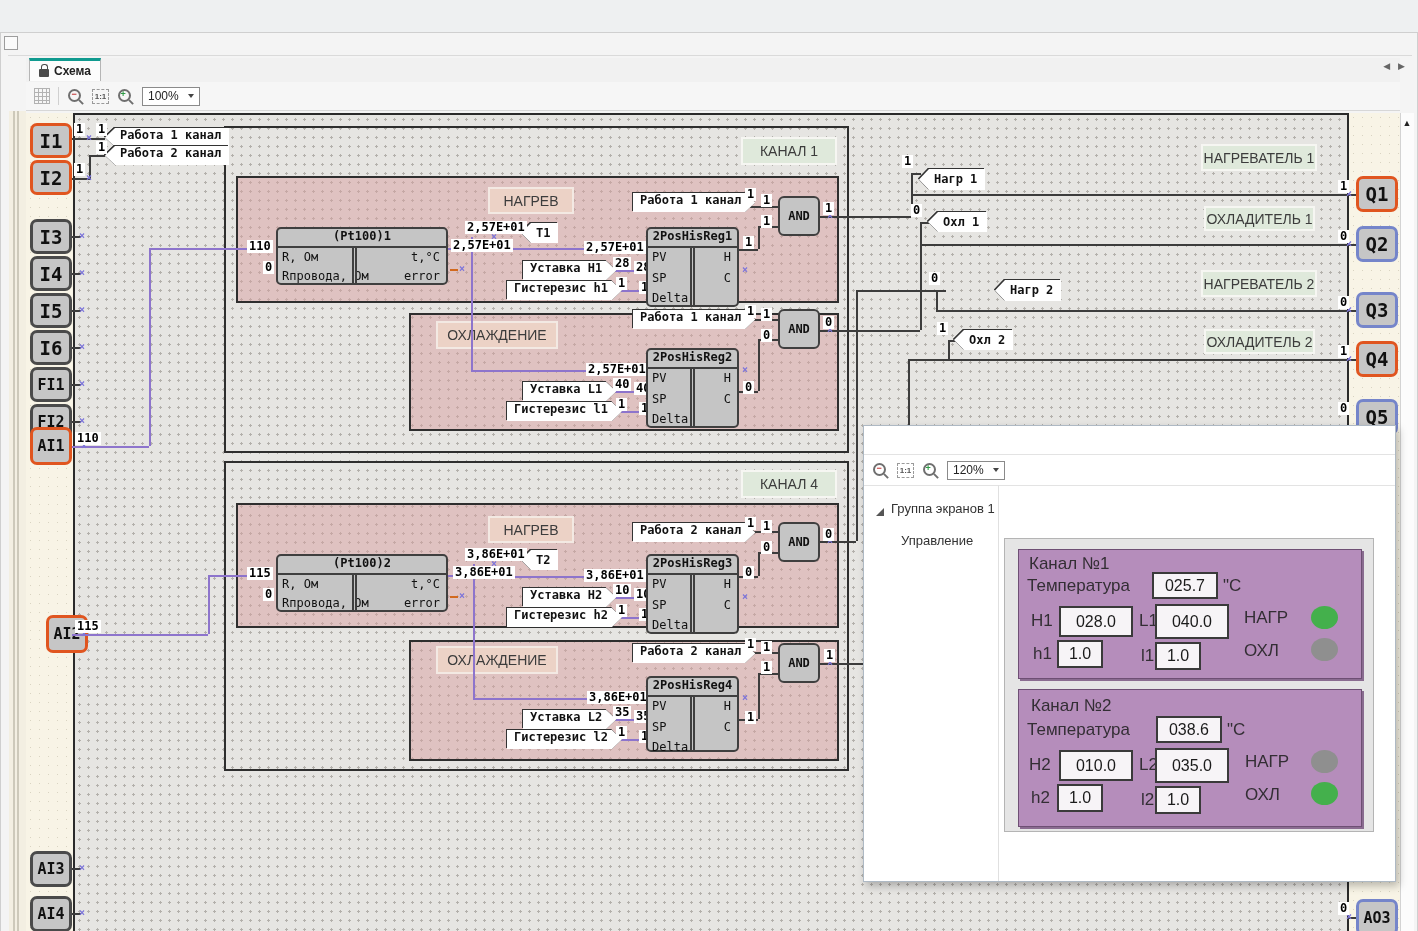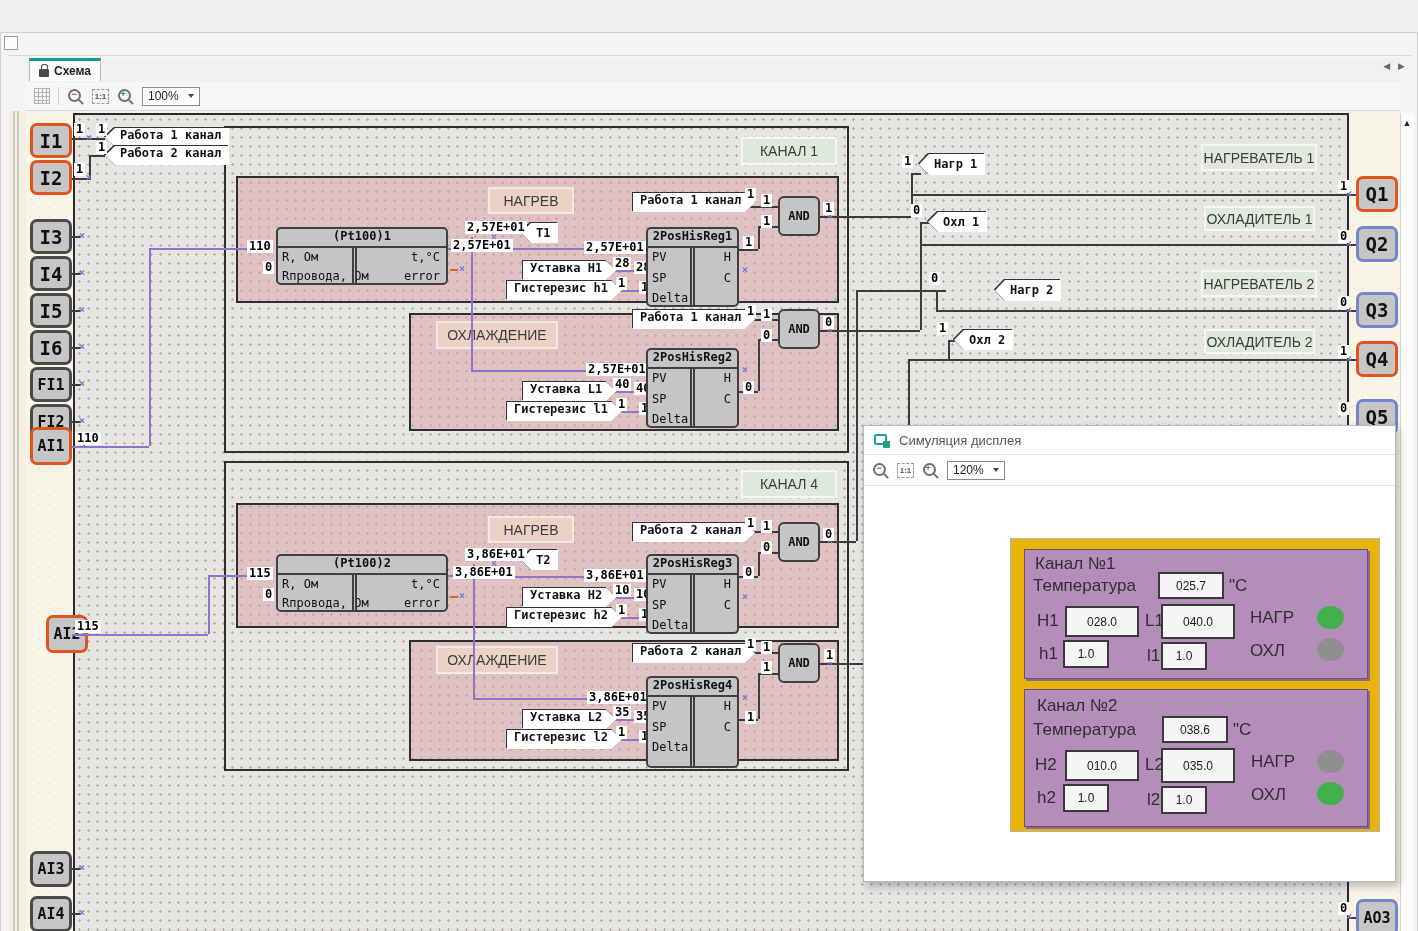--- a/index.html
+++ b/index.html
@@ -61,24 +61,24 @@
   
   .simwin{left:862px;top:392px;width:531px;height:455px;background:#fff;border:1px solid #aeb9c4;box-shadow:3px 4px 8px rgba(0,0,0,0.25);z-index:50;}
   .simtitle{position:absolute;left:0;top:0;right:0;height:28px;display:flex;align-items:center;gap:8px;padding-left:10px;color:#555;font-size:13px;}
   .simicon{position:relative;width:17px;height:15px;}
   .simicon::before{content:"";position:absolute;left:0;top:1px;width:9px;height:7px;border:2px solid #1ea08c;border-radius:2px;}
   .simicon::after{content:"";position:absolute;right:1px;bottom:0;width:7px;height:7px;background:#1ea08c;border-radius:1px;}
   .simbar{position:absolute;left:0;top:28px;right:0;height:30px;border-top:1px solid #e3e3e3;border-bottom:1px solid #e3e3e3;display:flex;align-items:center;gap:8px;padding-left:8px;}
   .simtree{position:absolute;left:0;top:59px;width:134px;bottom:0;border-right:1px solid #e0e0e0;}
   .exp{display:inline-block;width:0;height:0;border-bottom:8px solid #555;border-left:8px solid transparent;margin-right:7px;}
   .treeitem{position:absolute;font-size:13px;color:#333;white-space:nowrap;display:flex;align-items:flex-end;}
-  .preview{position:absolute;left:146px;top:112px;width:370px;height:294px;border:1px solid #b4b4b4;background:#eab308;box-sizing:border-box;}
+  .preview{position:absolute;left:140px;top:112px;width:370px;height:294px;border:1px solid #b4b4b4;background:#e5e5e5;box-sizing:border-box;}
   .scr{position:absolute;background:#b58dbb;border:1px solid #6e4f74;box-shadow:2px 2px 0 #8a6c90;box-sizing:border-box;}
   .scr-label{position:absolute;font-size:17px;color:#332e34;white-space:nowrap;}
-  .box{position:absolute;background:#f7f4f7;border:2px solid #3a3a3a;color:#1b1b1b;display:flex;align-items:center;justify-content:center;font-size:12px;box-sizing:border-box;}
+  .box{position:absolute;background:#f7f4f7;border:2px solid #3a3a3a;color:#1b1b1b;display:flex;align-items:center;justify-content:center;font-size:16px;box-sizing:border-box;}
   .led{position:absolute;width:27px;height:23px;border-radius:50%;}
   .led-on{background:#44b04c;}
   .led-off{background:#8f8f8f;}
 </style>
 </head>
 <body>
 
 <div id="app">
 
   <div class="abs corner-box"></div>
@@ -354,21 +354,21 @@
         <span class="rl" style="top:2px">PV</span>
         <span class="rl" style="top:23px">SP</span>
         <span class="rl" style="top:43px">Delta</span>
         <span class="rr" style="top:2px">H</span>
         <span class="rr" style="top:23px">C</span>
         <i class="dvd"></i>
       </div>
   </div>
   <span class="abs val" style="left:742px;top:348px">0</span>
 
-  <div class="abs fw" style="left:918px;top:121px">
+  <div class="abs fw" style="left:918px;top:136px">
       <div class="fl" style="height:21px;line-height:21px">Нагр 1</div>
     </div>
   <span class="abs val" style="left:901px;top:122px">1</span>
   <div class="abs fw" style="left:927px;top:179px">
       <div class="fl" style="height:20px;line-height:20px">Охл 1</div>
     </div>
   <span class="abs val" style="left:910px;top:171px">0</span>
   <div class="abs fw" style="left:994px;top:247px">
       <div class="fl" style="height:21px;line-height:21px">Нагр 2</div>
     </div>
@@ -448,54 +448,59 @@
   <div class="abs fw" style="left:522px;top:677px">
       <div class="fr">Уставка L2</div>
     </div>
   <div class="abs fw" style="left:506px;top:697px">
       <div class="fr">Гистерезис l2</div>
     </div>
   <span class="abs val" style="left:612px;top:673px">35</span>
   <span class="abs val" style="left:633px;top:677px">35</span>
   <span class="abs val" style="left:615px;top:693px">1</span>
   <span class="abs val" style="left:638px;top:697px">1</span>
-  <div class="abs fb" style="left:645px;top:643px;width:93px;height:92px">
+  <div class="abs fb" style="left:645px;top:643px;width:93px;height:76px">
     <div class="fb-t">2PosHisReg4</div>
     <div class="fb-b">
         <span class="rl" style="top:2px">PV</span>
         <span class="rl" style="top:23px">SP</span>
         <span class="rl" style="top:43px">Delta</span>
         <span class="rr" style="top:2px">H</span>
         <span class="rr" style="top:23px">C</span>
         <i class="dvd"></i>
       </div>
   </div>
   <span class="abs val" style="left:744px;top:678px">1</span>
 
   <div class="abs simwin">
-    <div class="simtitle">
-      <span class="simicon"></span>
-      <span>Симуляция дисплея</span>
-    </div>
     <div class="simbar">
       <span class="mag">
           <i></i>
           <b class="minus">−</b>
           <u></u>
         </span>
       <span class="oneone">1:1</span>
       <span class="mag">
           <i></i>
           <b class="plus">+</b>
           <u></u>
         </span>
       <span class="dd" style="width:58px">
           <span>120%</span>
           <span class="caret"></span>
         </span>
+    </div>
+    <div class="simtree">
+      <div class="treeitem" style="left:12px;top:16px">
+          <span class="exp"></span>
+          <span>Группа экранов 1</span>
+        </div>
+      <div class="treeitem" style="left:37px;top:48px">
+          <span>Управление</span>
+        </div>
     </div>
     <div class="preview">
 
       <div class="scr" style="left:13px;top:10px;width:344px;height:130px">
         <span class="scr-label" style="left:10px;top:4px">Канал №1</span>
         <span class="scr-label" style="left:8px;top:26px">Температура</span>
         <div class="box" style="left:133px;top:22px;width:66px;height:27px">025.7</div>
         <span class="scr-label" style="left:204px;top:26px">"C</span>
         <span class="scr-label" style="left:12px;top:61px">H1</span>
         <div class="box" style="left:40px;top:56px;width:74px;height:31px">028.0</div>

